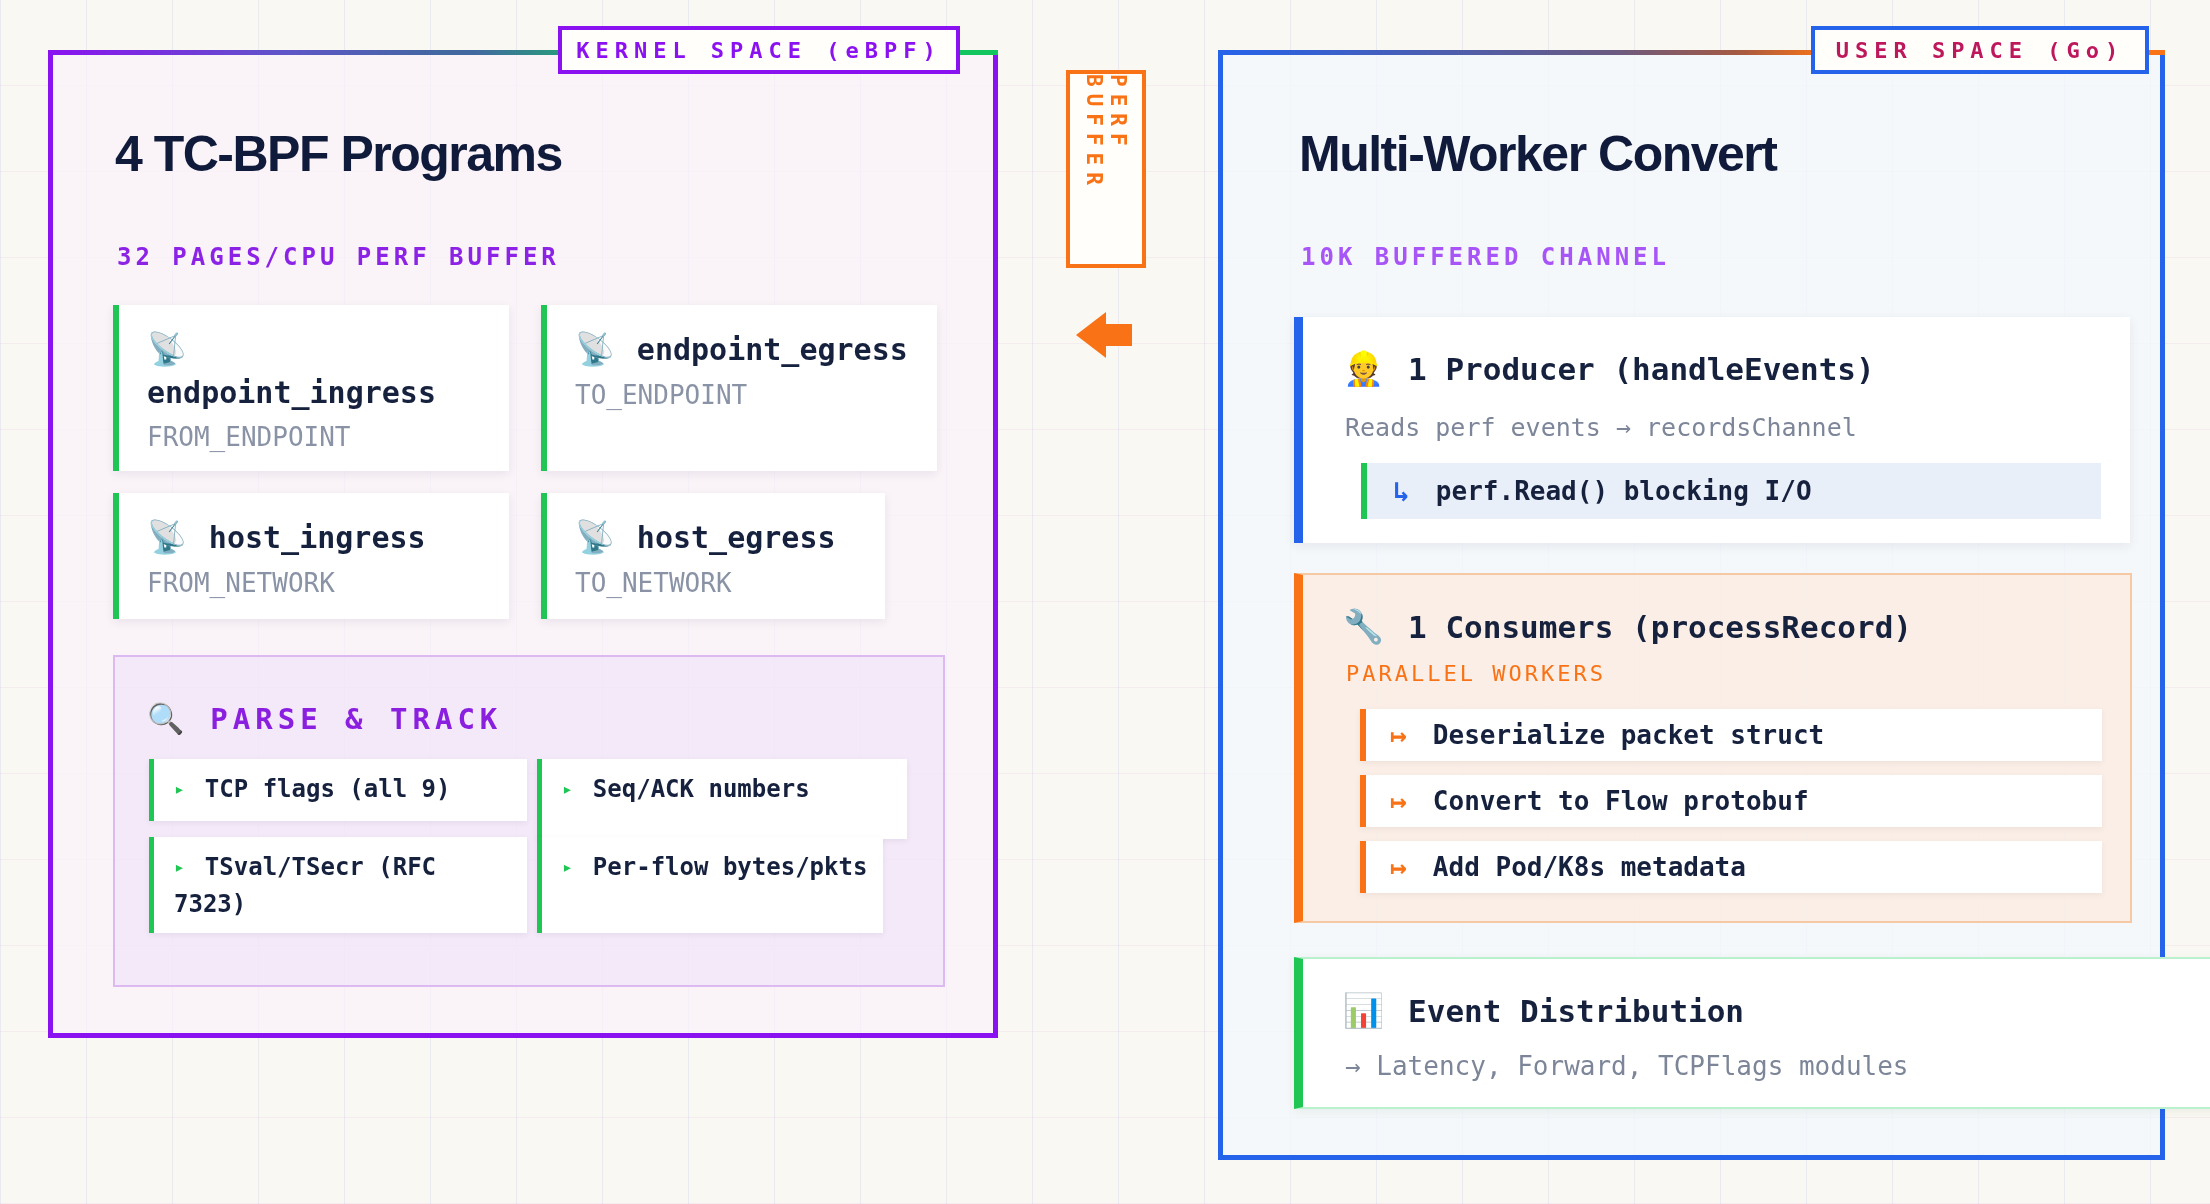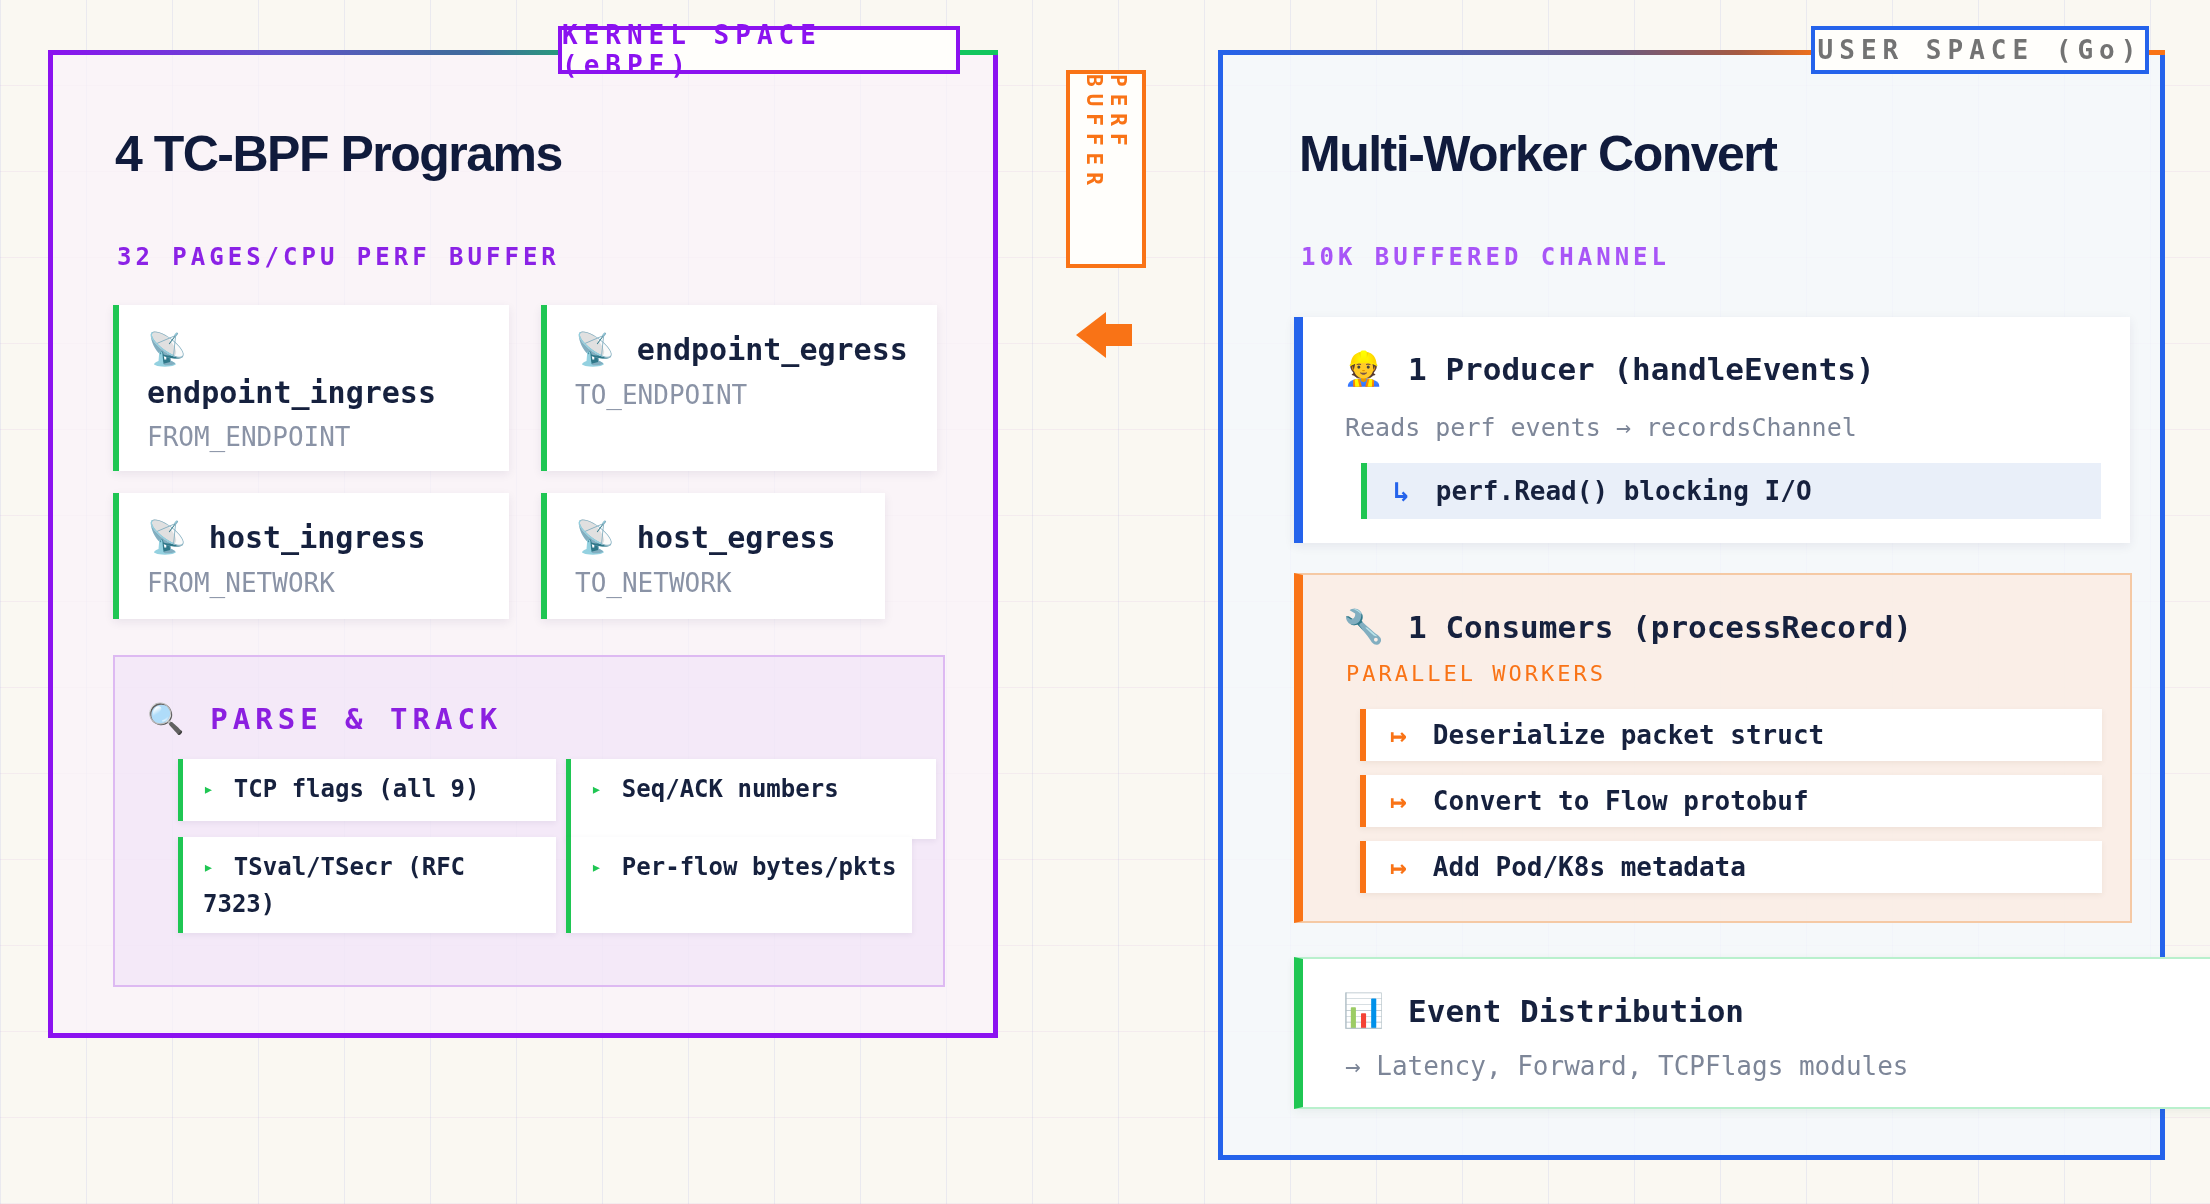--- a/index.html
+++ b/index.html
@@ -24,24 +24,24 @@
     left:1218px;top:50px;width:947px;height:1110px;
     border:5px solid #2563eb;background:rgba(243,247,253,0.78);
   }
   .top-strip{position:absolute;top:-5px;left:-5px;width:calc(100% + 10px);height:5px;}
   .kernel-strip{background:linear-gradient(90deg,#8b12f0 0%,#5f55c8 25%,#41699f 42%,#41699f 45%,#12c55e 62%,#12c55e 100%);}
   .user-strip{background:linear-gradient(90deg,#2563eb 0%,#6b5a80 42%,#a55a42 55%,#f97316 64%,#f97316 100%);}
 
   .space-badge{
     position:absolute;top:-29px;height:48px;background:#fffefb;
     display:flex;align-items:center;justify-content:center;
-    font-weight:bold;font-size:26px;letter-spacing:6px;z-index:3;box-sizing:border-box;
+    font-weight:bold;font-size:22px;letter-spacing:6px;z-index:3;box-sizing:border-box;
   }
   .kernel-badge{left:505px;width:402px;border:4px solid #8b12f0;color:#8b12f0;}
-  .user-badge{left:588px;width:338px;border:4px solid #2563eb;color:#737373;}
+  .user-badge{left:588px;width:338px;border:4px solid #2563eb;color:#be185d;}
 
   .box-title{
     position:absolute;left:62px;top:70px;
     font-size:50px;font-weight:900;letter-spacing:-1.5px;color:#101b3c;
   }
   .user-box .box-title{left:76px;}
   .box-subtitle{
     position:absolute;left:64px;top:188px;
     font-weight:bold;font-size:24px;letter-spacing:4px;
   }
@@ -64,21 +64,21 @@
     background:rgba(238,222,248,0.5);border:2px solid #ddb9f2;
   }
   .parse-header{
     position:absolute;left:32px;top:44px;
     font-weight:bold;font-size:29px;letter-spacing:5px;color:#8b1fe0;
   }
   .parse-header .emoji{font-size:30px;margin-right:26px;letter-spacing:0;}
   .parse-item{
     position:absolute;background:#ffffff;box-sizing:border-box;
     border-left:5px solid #1fc653;box-shadow:0 2px 6px rgba(40,30,80,0.07);
-    padding:12px 14px 0 20px;font-weight:bold;font-size:24px;color:#16213e;line-height:1.55;margin-left:29px;
+    padding:12px 14px 0 20px;font-weight:bold;font-size:24px;color:#16213e;line-height:1.55;
   }
   .parse-item .bullet{color:#1fc653;font-size:18px;margin-right:20px;vertical-align:2px;}
 
   
   .perf-label{
     position:absolute;left:1066px;top:70px;width:80px;height:198px;box-sizing:border-box;
     border:4px solid #f97316;background:#fffefb;
     display:flex;align-items:center;justify-content:center;
   }
   .perf-label span{

